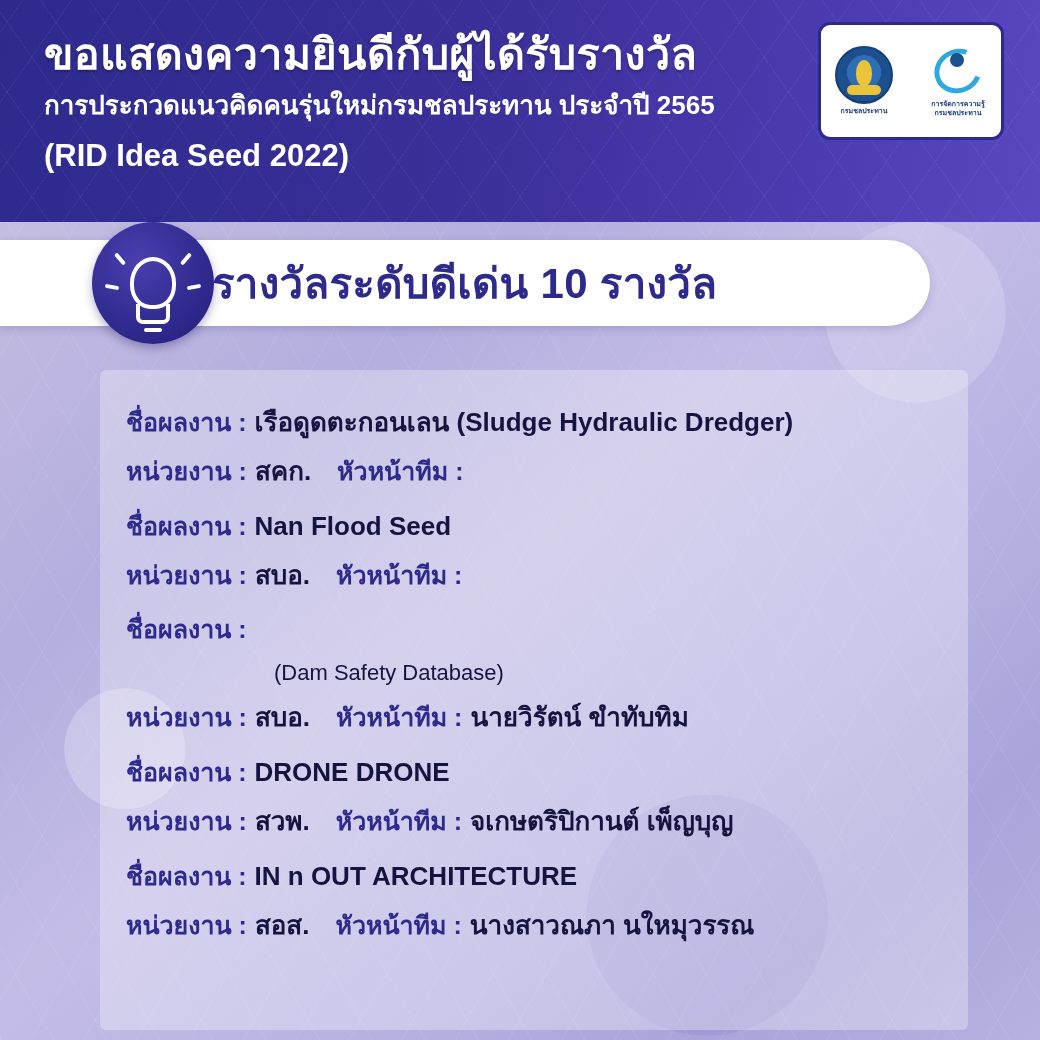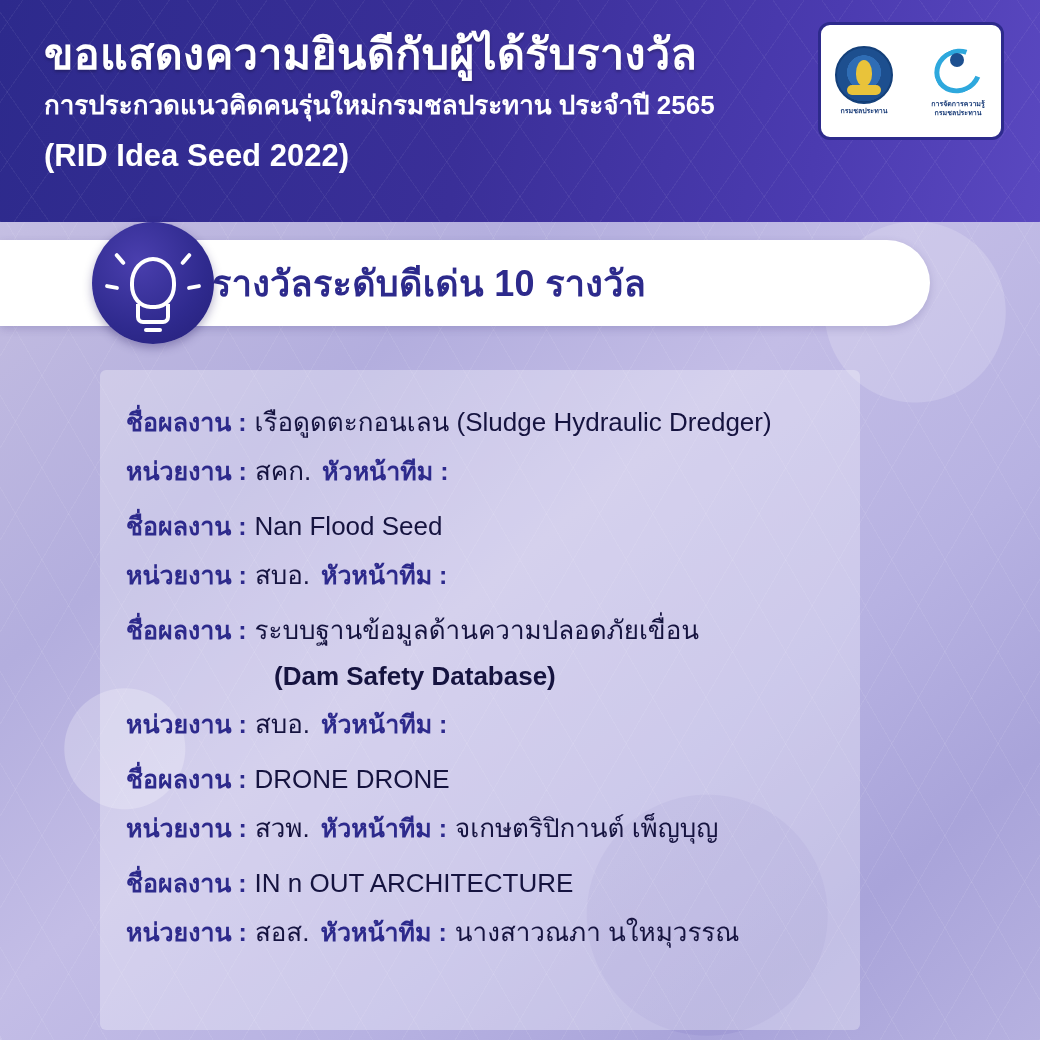--- a/index.html
+++ b/index.html
@@ -148,21 +148,21 @@
     left: 0; top: 0;
     width: 930px; height: 86px;
     background: #ffffff;
     border-radius: 0 44px 44px 0;
     display: flex;
     align-items: center;
     padding-left: 212px;
     box-shadow: 0 3px 8px rgba(60,50,120,.20);
   }
   .award-text {
-    font-size: 36px;
+    font-size: 42px;
     font-weight: bold;
     color: #2d2a8c;
     letter-spacing: .3px;
   }
   .bulb {
     position: absolute;
     left: 92px; top: -18px;
     width: 122px; height: 122px;
     border-radius: 50%;
     background: radial-gradient(circle at 38% 32%, #4a3fae 0%, #2f2a8e 60%, #241f78 100%);
@@ -197,21 +197,21 @@
   }
   .bulb .ray.r1 { left: 26px; top: 30px; transform: rotate(-40deg); }
   .bulb .ray.r2 { right: 26px; top: 30px; transform: rotate(40deg); }
   .bulb .ray.r3 { left: 18px; top: 58px; transform: rotate(-80deg); }
   .bulb .ray.r4 { right: 18px; top: 58px; transform: rotate(80deg); }
 
   
   .panel {
     position: absolute;
     left: 100px; top: 370px;
-    width: 760px; height: 660px;
+    width: 868px; height: 660px;
     background: rgba(255,255,255,0.30);
     border-radius: 6px;
     padding: 28px 26px 16px 26px;
     z-index: 3;
   }
   .entry { margin-bottom: 6px; }
   .row {
     display: flex;
     align-items: baseline;
     flex-wrap: wrap;
@@ -219,30 +219,30 @@
     padding: 5px 0;
   }
   .lbl {
     color: #2d2a8c;
     font-weight: bold;
     font-size: 25px;
     white-space: nowrap;
   }
   .val {
     color: #15133f;
-    font-weight: normal;
+    font-weight: bold;
     font-size: 26px;
     margin-left: 8px;
   }
-  .lbl2 { margin-left: 11px; text-align: right; }
+  .lbl2 { margin-left: 26px; text-align: right; }
   .cont-line {
     padding-left: 148px;
     color: #15133f;
-    font-weight: bold;
-    font-size: 26px;
+    font-weight: normal;
+    font-size: 22px;
     line-height: 1.5;
     padding-top: 2px;
     padding-bottom: 4px;
   }
 </style>
 </head>
 <body>
 
 <div class="poster">
   <div class="pattern"></div>
@@ -304,27 +304,27 @@
       <div class="row">
         <span class="lbl">หน่วยงาน :</span>
         <span class="val">สบอ.</span>
         <span class="lbl lbl2">หัวหน้าทีม :</span>
       </div>
     </div>
 
     <div class="entry">
       <div class="row">
         <span class="lbl">ชื่อผลงาน :</span>
-        <span class="val">ระบบฐานข้อมูลด้านความปลอดภัยเขื่อน</span>
       </div>
       <div class="cont-line">(Dam Safety Database)</div>
       <div class="row">
         <span class="lbl">หน่วยงาน :</span>
         <span class="val">สบอ.</span>
         <span class="lbl lbl2">หัวหน้าทีม :</span>
+        <span class="val">นายวิรัตน์ ขำทับทิม</span>
       </div>
     </div>
 
     <div class="entry">
       <div class="row">
         <span class="lbl">ชื่อผลงาน :</span>
         <span class="val">DRONE DRONE</span>
       </div>
       <div class="row">
         <span class="lbl">หน่วยงาน :</span>

